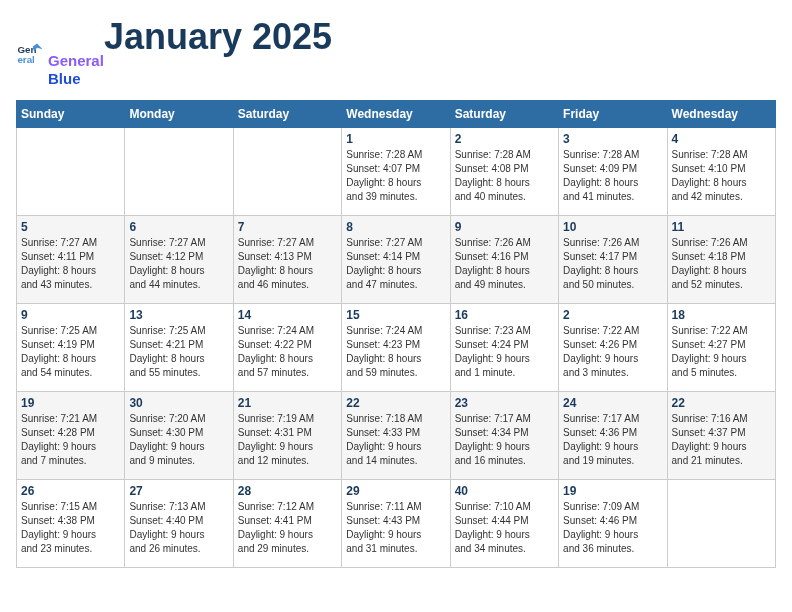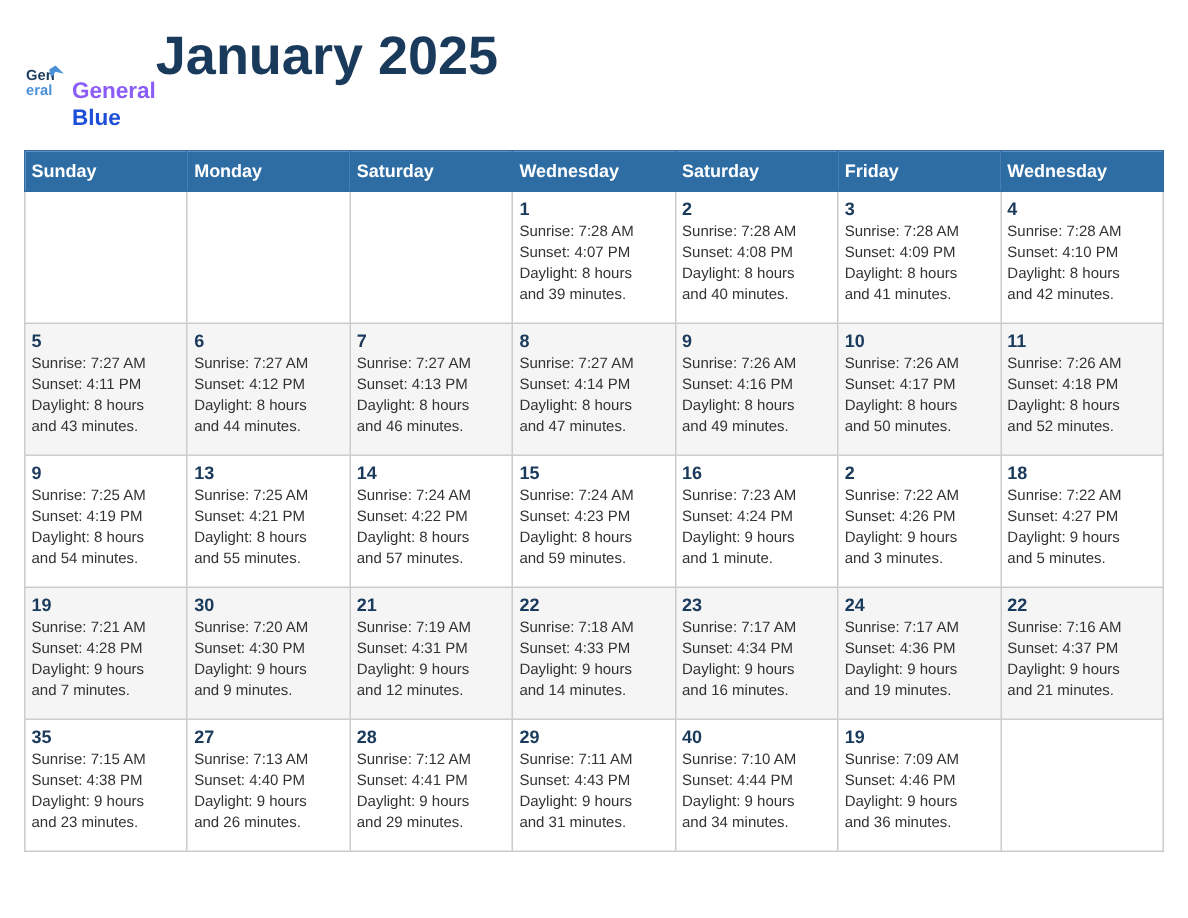--- a/index.html
+++ b/index.html
@@ -217,21 +217,21 @@
           <div class="day-num">24</div>
           <div class="day-info">Sunrise: 7:17 AM<br>Sunset: 4:36 PM<br>Daylight: 9 hours<br>and 19 minutes.</div>
         </td>
         <td>
           <div class="day-num">22</div>
           <div class="day-info">Sunrise: 7:16 AM<br>Sunset: 4:37 PM<br>Daylight: 9 hours<br>and 21 minutes.</div>
         </td>
       </tr>
       <tr>
         <td>
-          <div class="day-num">35</div>
+          <div class="day-num">26</div>
           <div class="day-info">Sunrise: 7:15 AM<br>Sunset: 4:38 PM<br>Daylight: 9 hours<br>and 23 minutes.</div>
         </td>
         <td>
           <div class="day-num">27</div>
           <div class="day-info">Sunrise: 7:13 AM<br>Sunset: 4:40 PM<br>Daylight: 9 hours<br>and 26 minutes.</div>
         </td>
         <td>
           <div class="day-num">28</div>
           <div class="day-info">Sunrise: 7:12 AM<br>Sunset: 4:41 PM<br>Daylight: 9 hours<br>and 29 minutes.</div>
         </td>

